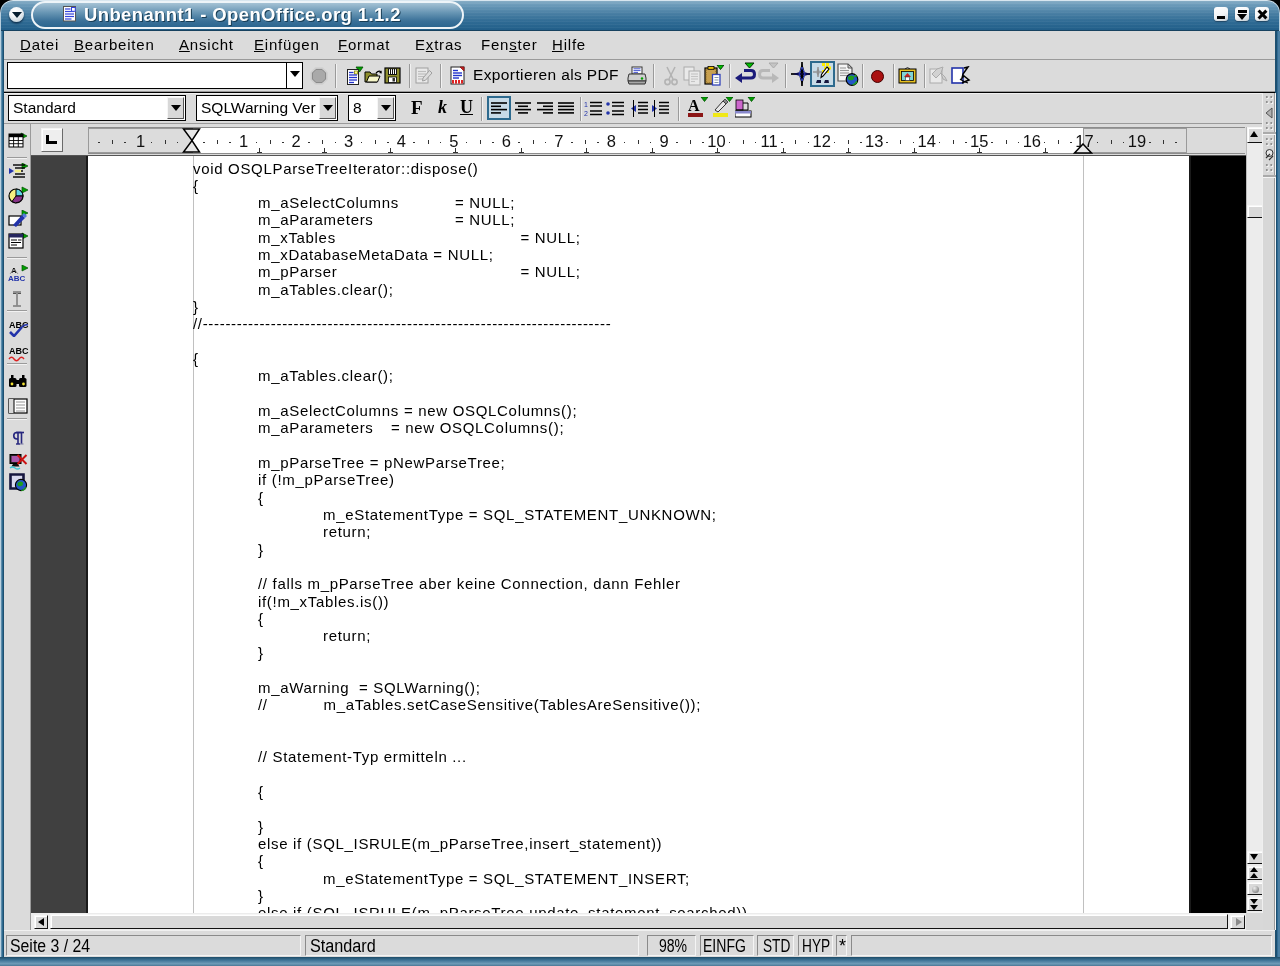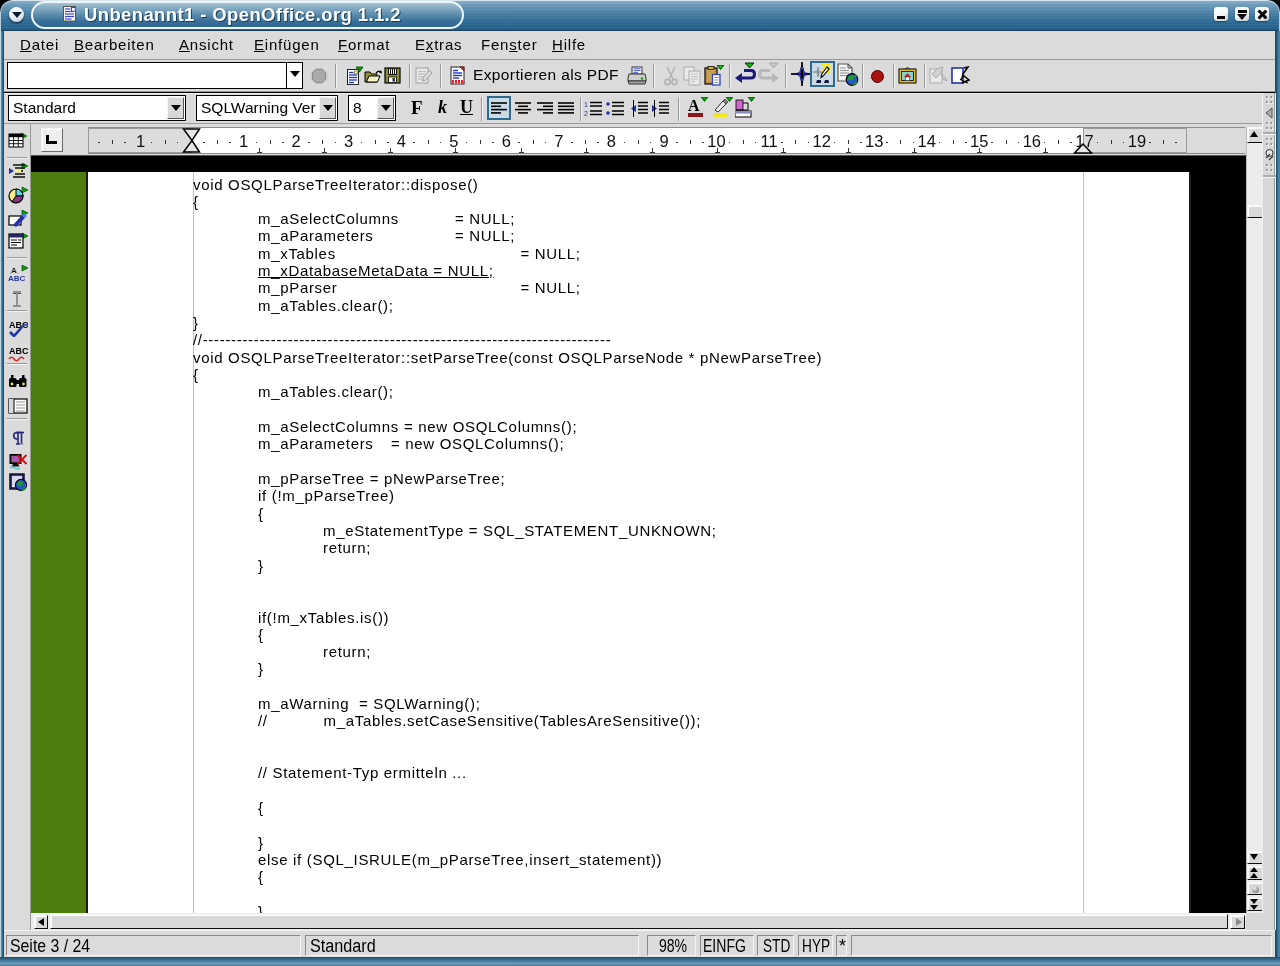--- a/index.html
+++ b/index.html
@@ -55,21 +55,21 @@
 .rdot{position:absolute;top:13.5px;width:1.5px;height:1.5px;background:#333}
 .rtick{position:absolute;top:11.5px;width:1px;height:4.5px;background:#333}
 .rtab{position:absolute;bottom:0px;width:1px;height:5px;background:#333}
 .rtab:after{content:"";position:absolute;left:-2px;bottom:0;width:5px;height:1px;background:#333}
 
 #ind{left:182px;top:128px;width:19px;height:25px}
 
 #leftcol{left:4px;top:124px;width:27px;height:806px;background:#dbdbdb;border-right:1px solid #9a9a9a}
 .hsep{position:absolute;left:3px;width:20px;height:1px;background:#9a9a9a;box-shadow:0 1px 0 #f2f2f2}
 
-#docview{left:31px;top:172px;width:1089px;height:757px;background:#4d7c0f}
+#docview{left:31px;top:156px;width:1089px;height:757px;background:#404040}
 #page{position:absolute;left:55px;top:0;width:1105px;height:757px;background:#fff;border-left:2px solid #1a1a1a;border-right:2px solid #1a1a1a}
 #docline{left:31px;top:155px;width:1215px;height:1px;background:#555}
 .margin{position:absolute;top:0;width:1px;height:757px;background:#c0c0c0}
 #code{position:absolute;left:0;top:0;width:100%;height:100%;overflow:hidden;font-size:15px;color:#000}
 .cl{position:absolute;white-space:pre;letter-spacing:0.68px}
 
 #vscroll{left:1246px;top:127px;width:16px;height:786px;background:#ececec;border-left:1px solid #bbb}
 .sbtn{position:absolute;background:#d9d9d9;border:1px solid;border-color:#f6f6f6 #111 #111 #f6f6f6;box-shadow:inset 1px 1px 0 #fff}
 .arr-u{width:0;height:0;border-left:4.5px solid transparent;border-right:4.5px solid transparent;border-bottom:6px solid #000;position:absolute;left:2px;top:3px}
 .arr-d{width:0;height:0;border-left:4.5px solid transparent;border-right:4.5px solid transparent;border-top:6px solid #000;position:absolute;left:2px;top:4px}
@@ -711,52 +711,53 @@
   <div class="margin" style="left:995px"></div>
   <div id="code">
         <div class="cl" style="left: 105px; top: 3.5px;">void OSQLParseTreeIterator::dispose()</div>
         <div class="cl" style="left: 105px; top: 20.82px;">{</div>
         <div class="cl" style="left: 170px; top: 38.14px;">m_aSelectColumns</div>
         <div class="cl" style="left: 367px; top: 38.14px;">= NULL;</div>
         <div class="cl" style="left: 170px; top: 55.46px;">m_aParameters</div>
         <div class="cl" style="left: 367px; top: 55.46px;">= NULL;</div>
         <div class="cl" style="left: 170px; top: 72.78px;">m_xTables</div>
         <div class="cl" style="left: 432.5px; top: 72.78px;">= NULL;</div>
-        <div class="cl" style="left: 170px; top: 90.1px; text-decoration: underline;">m_xDatabaseMetaData = NULL;</div>
+        <div class="cl" style="left: 170px; top: 90.1px;">m_xDatabaseMetaData = NULL;</div>
         <div class="cl" style="left: 170px; top: 107.42px;">m_pParser</div>
         <div class="cl" style="left: 432.5px; top: 107.42px;">= NULL;</div>
         <div class="cl" style="left: 170px; top: 124.74px;">m_aTables.clear();</div>
         <div class="cl" style="left: 105px; top: 142.06px;">}</div>
         <div class="cl" style="left: 105px; top: 159.38px;">//------------------------------------------------------------------------</div>
-        <div class="cl" style="left: 105px; top: 176.7px;">void OSQLParseTreeIterator::setParseTree(const OSQLParseNode * pNewParseTree)</div>
         <div class="cl" style="left: 105px; top: 194.02px;">{</div>
         <div class="cl" style="left: 170px; top: 211.34px;">m_aTables.clear();</div>
         <div class="cl" style="left: 170px; top: 245.98px;">m_aSelectColumns</div>
         <div class="cl" style="left: 316px; top: 245.98px;">= new OSQLColumns();</div>
         <div class="cl" style="left: 170px; top: 263.3px;">m_aParameters</div>
         <div class="cl" style="left: 303px; top: 263.3px;">= new OSQLColumns();</div>
         <div class="cl" style="left: 170px; top: 297.94px;">m_pParseTree = pNewParseTree;</div>
         <div class="cl" style="left: 170px; top: 315.26px;">if (!m_pParseTree)</div>
         <div class="cl" style="left: 170px; top: 332.58px;">{</div>
         <div class="cl" style="left: 235px; top: 349.9px;">m_eStatementType = SQL_STATEMENT_UNKNOWN;</div>
         <div class="cl" style="left: 235px; top: 367.22px;">return;</div>
         <div class="cl" style="left: 170px; top: 384.54px;">}</div>
+        <div class="cl" style="left: 170px; top: 419.18px;">// falls m_pParseTree aber keine Connection, dann Fehler</div>
         <div class="cl" style="left: 170px; top: 436.5px;">if(!m_xTables.is())</div>
         <div class="cl" style="left: 170px; top: 453.82px;">{</div>
         <div class="cl" style="left: 235px; top: 471.14px;">return;</div>
         <div class="cl" style="left: 170px; top: 488.46px;">}</div>
         <div class="cl" style="left: 170px; top: 523.1px;">m_aWarning</div>
         <div class="cl" style="left: 271px; top: 523.1px;">= SQLWarning();</div>
         <div class="cl" style="left: 170px; top: 540.42px;">//</div>
         <div class="cl" style="left: 235.5px; top: 540.42px;">m_aTables.setCaseSensitive(TablesAreSensitive());</div>
         <div class="cl" style="left: 170px; top: 592.38px;">// Statement-Typ ermitteln ...</div>
         <div class="cl" style="left: 170px; top: 627.02px;">{</div>
         <div class="cl" style="left: 170px; top: 661.66px;">}</div>
         <div class="cl" style="left: 170px; top: 678.98px;">else if (SQL_ISRULE(m_pParseTree,insert_statement))</div>
         <div class="cl" style="left: 170px; top: 696.3px;">{</div>
+        <div class="cl" style="left: 235px; top: 713.62px;">m_eStatementType = SQL_STATEMENT_INSERT;</div>
         <div class="cl" style="left: 170px; top: 730.94px;">}</div>
         <div class="cl" style="left: 170px; top: 748.26px;">else if (SQL_ISRULE(m_pParseTree,update_statement_searched))</div>
       </div>
  </div>
 </div>
 <div class="abs" id="docline"></div>
 
 <div class="abs" id="vscroll">
  <div class="sbtn" style="left:0;top:0;width:16px;height:16px">
       <div class="arr-u"></div>

